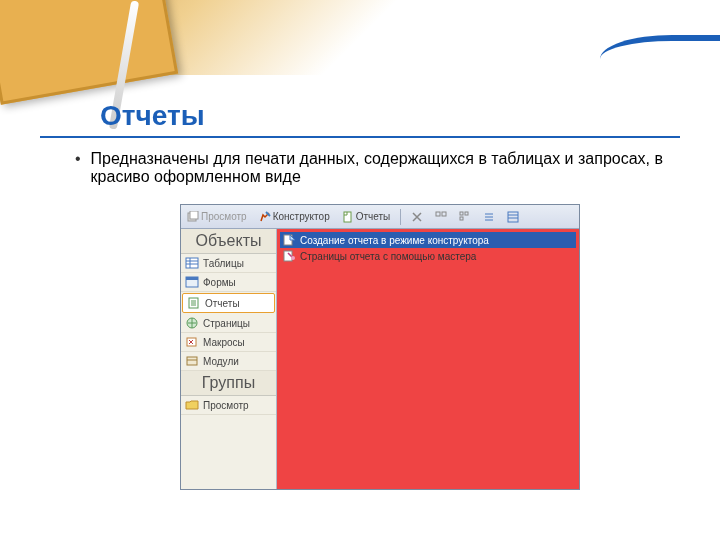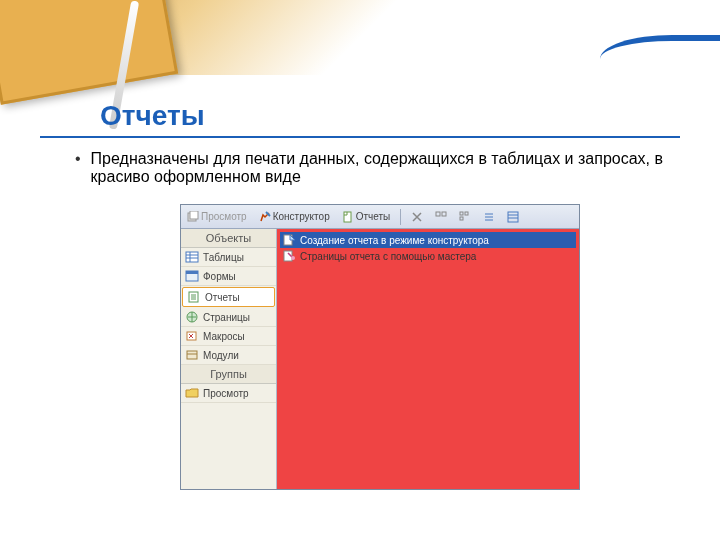--- a/index.html
+++ b/index.html
@@ -98,21 +98,21 @@
   .sidebar {
     width: 96px;
     background: #f2f0e6;
     border-right: 1px solid #b0b8c8;
     display: flex;
     flex-direction: column;
   }
   .sb-header {
     text-align: center;
     padding: 3px 0;
-    font-size: 11px;
+    font-size: 16px;
     border-bottom: 1px solid #c8c8c0;
     background: #ebe8db;
     color:#555;
   }
   .sb-item {
     display: flex;
     align-items: flex-end;
     gap: 4px;
     padding: 3px 4px;
     border-bottom: 1px solid #e0ddd0;

